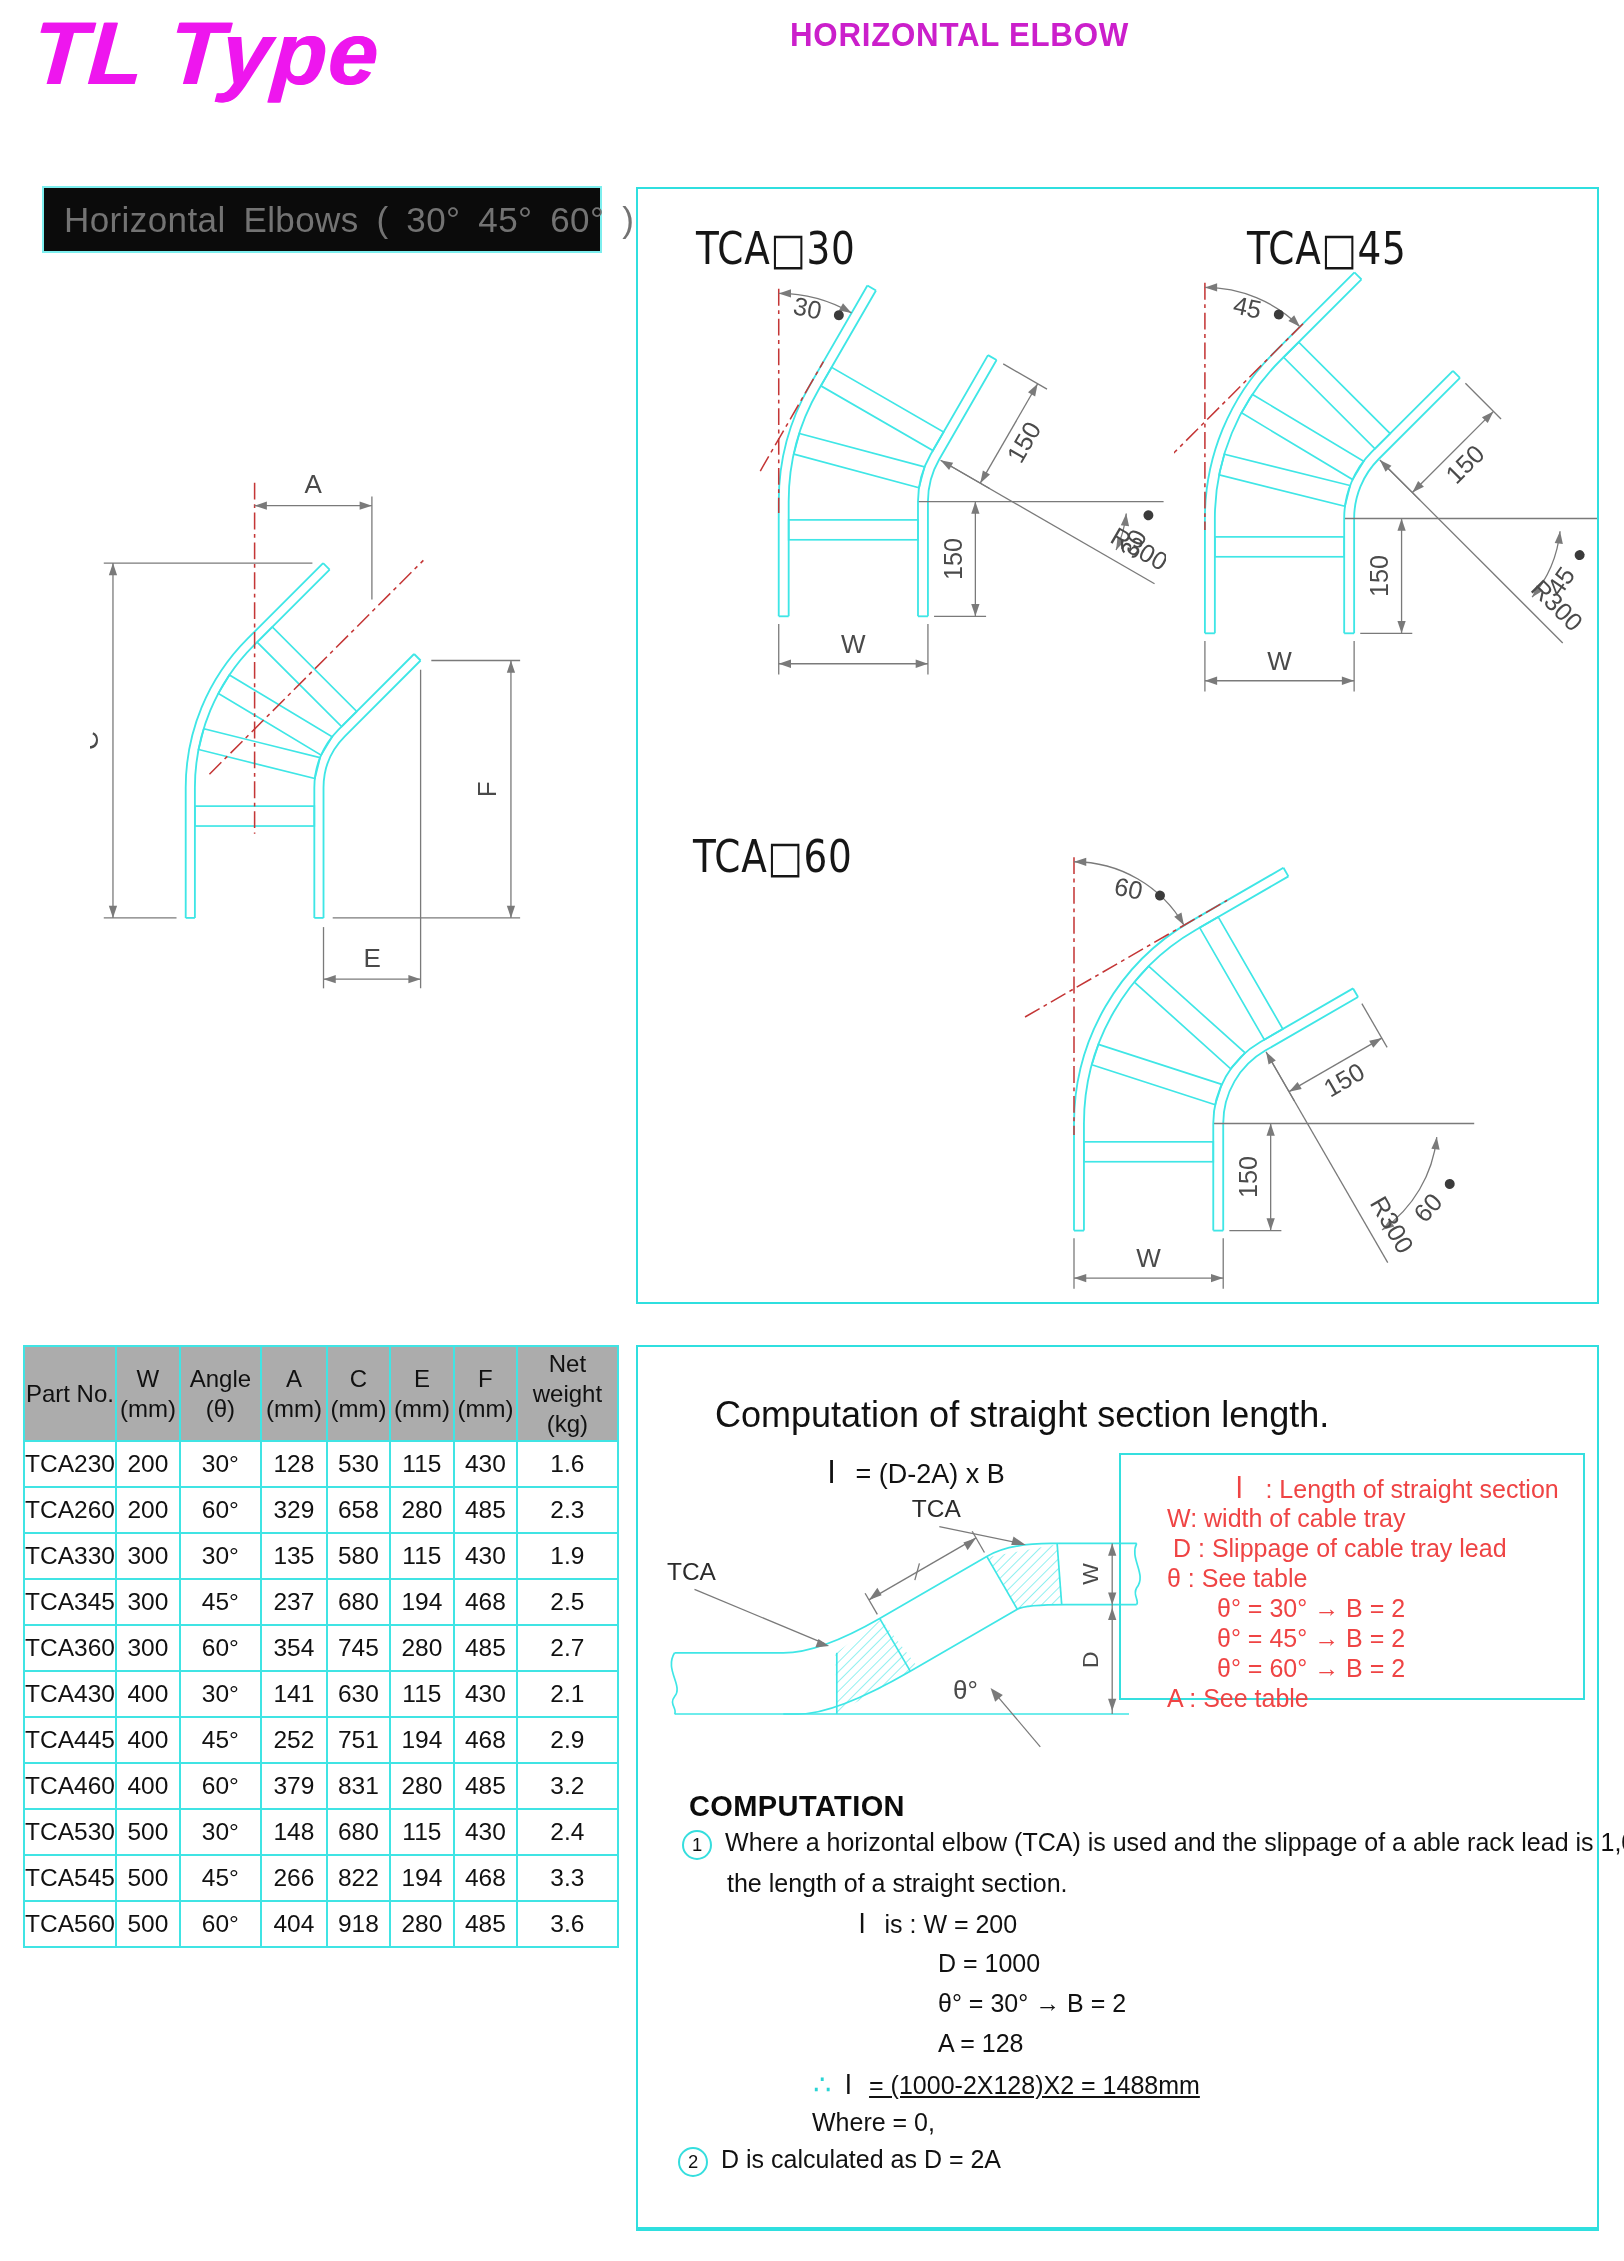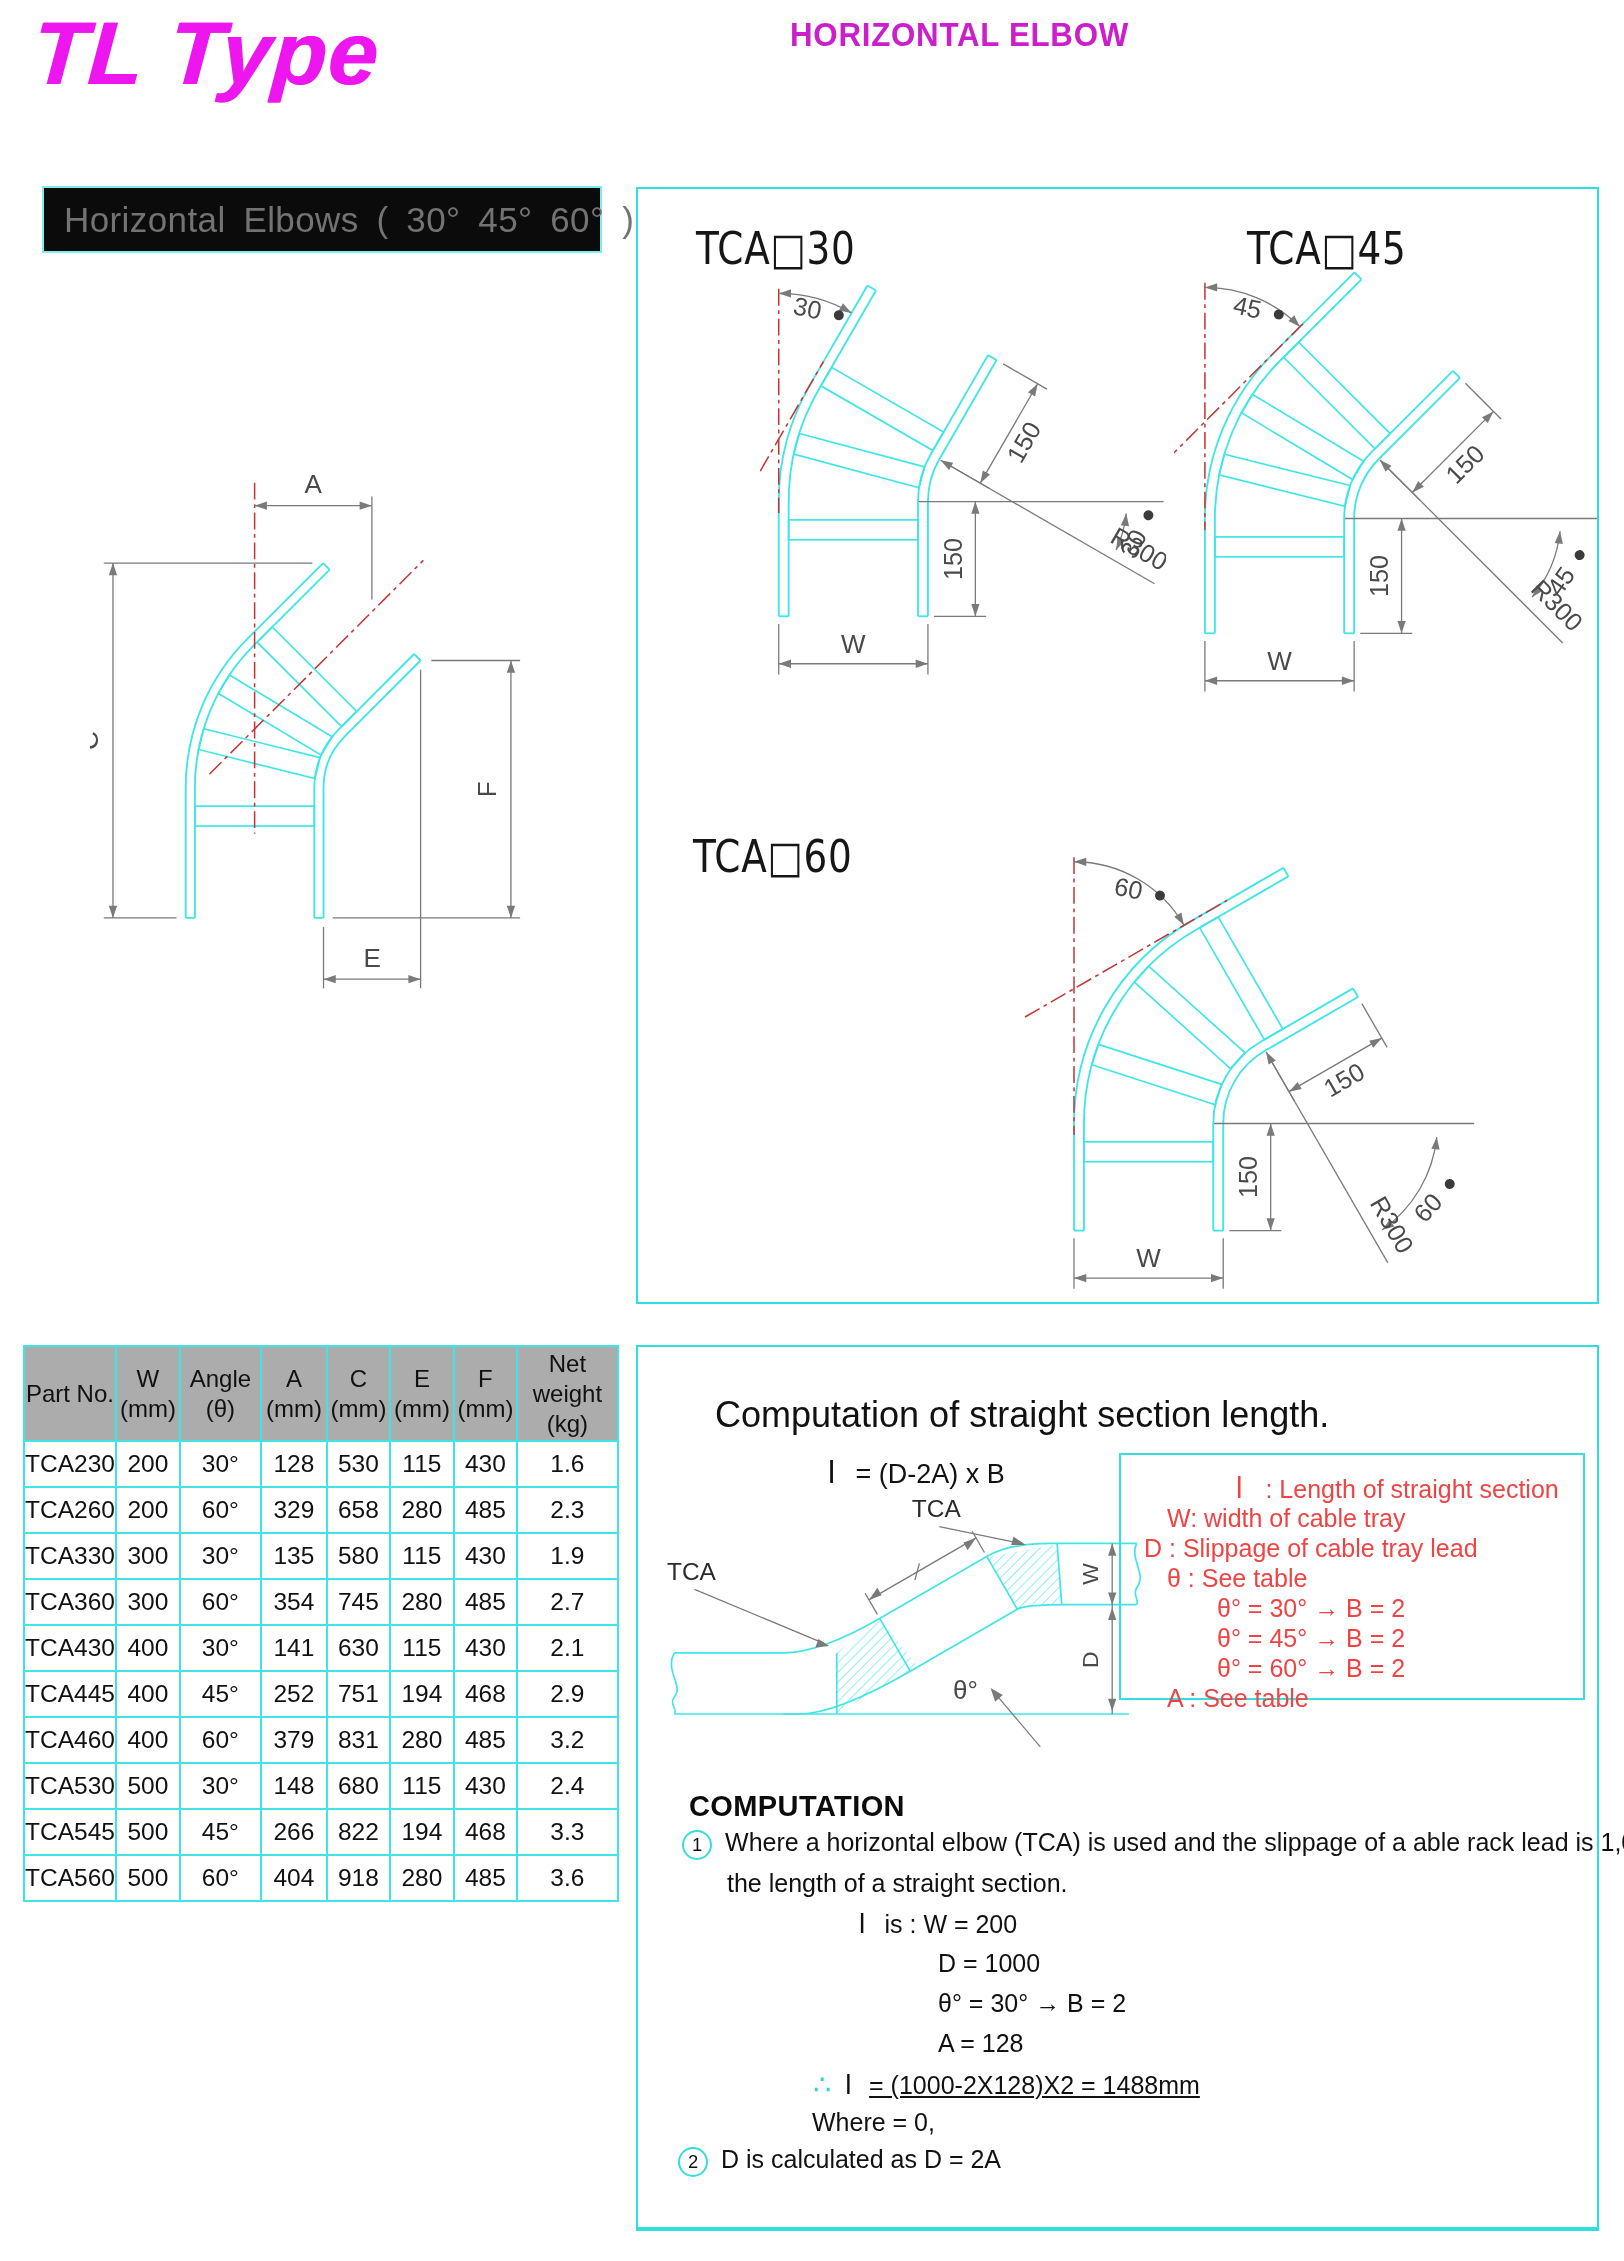--- a/index.html
+++ b/index.html
@@ -316,20 +316,30 @@
           <td>TCA330</td>
           <td>300</td>
           <td>30°</td>
           <td>135</td>
           <td>580</td>
           <td>115</td>
           <td>430</td>
           <td>1.9</td>
         </tr>
         <tr>
+          <td>TCA345</td>
+          <td>300</td>
+          <td>45°</td>
+          <td>237</td>
+          <td>680</td>
+          <td>194</td>
+          <td>468</td>
+          <td>2.5</td>
+        </tr>
+        <tr>
           <td>TCA360</td>
           <td>300</td>
           <td>60°</td>
           <td>354</td>
           <td>745</td>
           <td>280</td>
           <td>485</td>
           <td>2.7</td>
         </tr>
         <tr>
@@ -440,21 +450,21 @@
           <polygon points="600,281 594.6,265 605.4,265" fill="#7a7a7a"></polygon>
           <text x="582" y="214" transform="rotate(-90 582 214)" fill="#4a4a4a" font-size="30" text-anchor="middle">D</text>
           <text x="392" y="266" fill="#4a4a4a" font-size="34">θ°</text>
           <line x1="506" y1="328" x2="446" y2="257" stroke="#7a7a7a" stroke-width="1.6"></line>
           <polygon points="441,251 447,269 457,260" fill="#7a7a7a"></polygon>
         </svg></div>
 
     <div class="abs legend" style="left:481px;top:106px;width:466px;height:247px;padding-top:18.4px;box-sizing:border-box;">
       <div class="ln"><span style="margin-left:115px;font-size:29px;">l</span><span style="margin-left:23px;">: Length of straight section</span></div>
       <div class="ln" style="margin-left:46px;">W: width of cable tray</div>
-      <div class="ln" style="margin-left:23px;">D : Slippage of cable tray lead</div>
+      <div class="ln" style="margin-left:52px;">D : Slippage of cable tray lead</div>
       <div class="ln" style="margin-left:46px;">θ : See table</div>
       <div class="ln" style="margin-left:96px;">θ° = 30° → B = 2</div>
       <div class="ln" style="margin-left:96px;">θ° = 45° → B = 2</div>
       <div class="ln" style="margin-left:96px;">θ° = 60° → B = 2</div>
       <div class="ln" style="margin-left:46px;">A : See table</div>
     </div>
 
     <div class="cl comp-heading" style="left:51px;top:443px;">COMPUTATION</div>
     <div class="cl" style="left:44px;top:481px;">
       <span class="circlenum">1</span>

